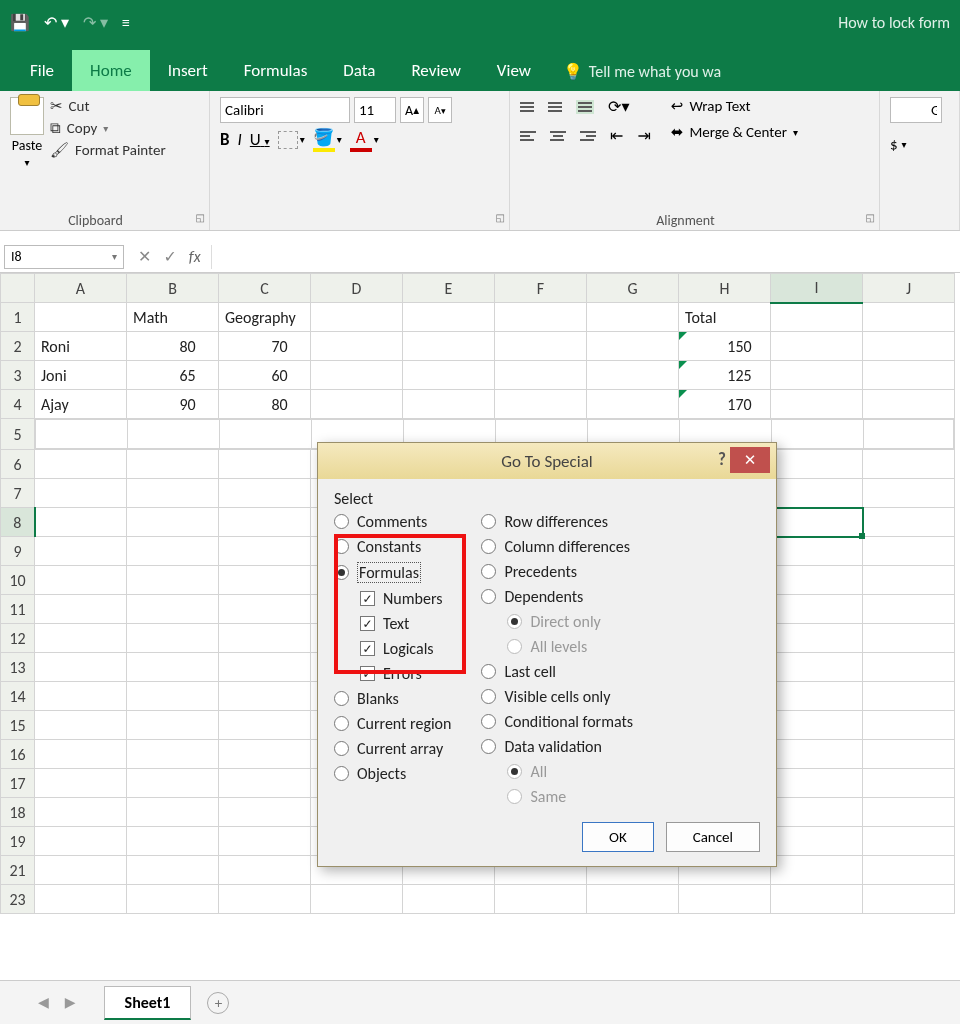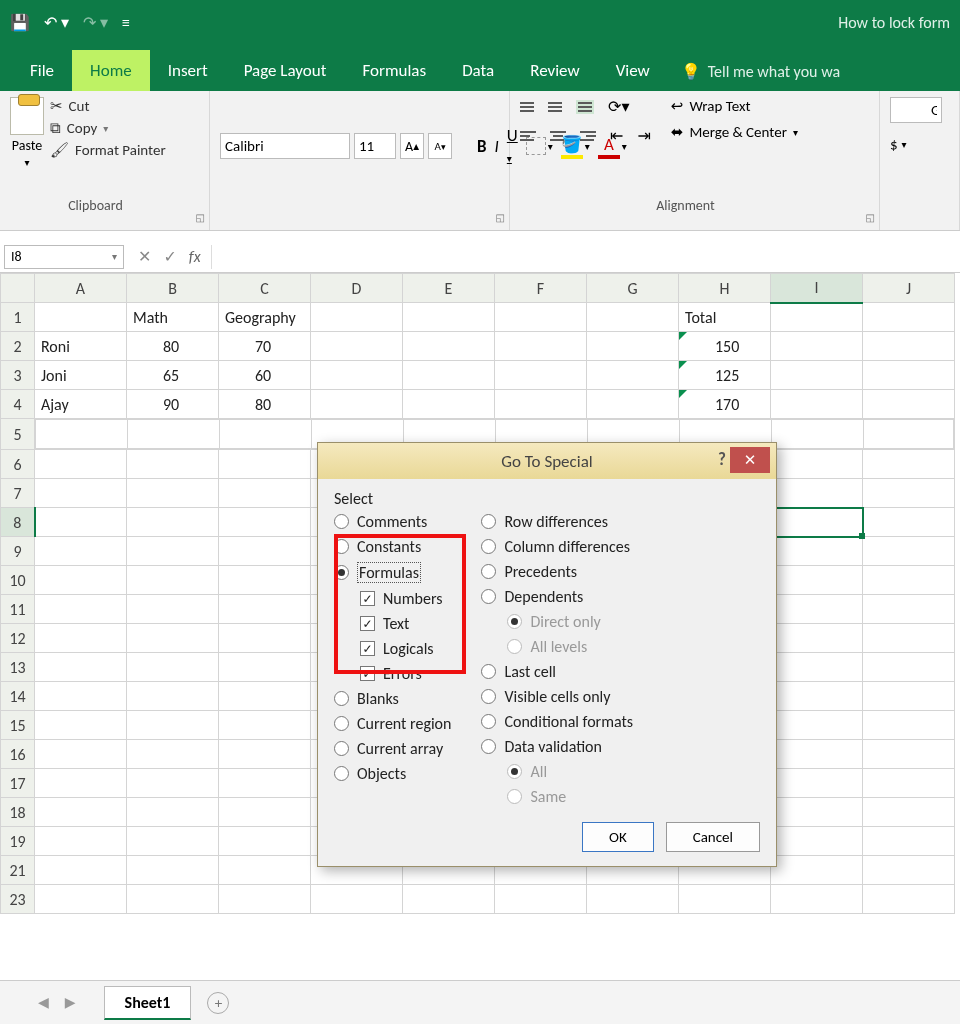--- a/index.html
+++ b/index.html
@@ -3,34 +3,34 @@
 <meta charset="utf-8">
 <style>
 * { margin:0; padding:0; box-sizing:border-box; font-family:"Segoe UI",Calibri,sans-serif;}
 body { background:#fff; width:960px; height:1024px; overflow:hidden; position:relative;}
 .titlebar { background:#0d7b47; height:45px; display:flex; align-items:center; color:#fff; padding:0 10px;}
 .qat { display:flex; gap:14px; align-items:center;}
 .qat span { font-size:16px; }
 .doc-title { margin-left:auto; font-size:16px; color:#dff0e8;}
 .tabbar { background:#0d7b47; height:46px; display:flex; align-items:flex-end; padding-left:12px;}
 .tab { padding:10px 18px; color:#fff; font-size:17px; cursor:pointer;}
-.tab.active { background:#bef264; color:#0d7b47;}
+.tab.active { background:#86efac; color:#0d7b47;}
 .tell-me { margin-left:14px; color:#dff0e8; font-size:16px; display:flex; align-items:center; gap:6px; padding-bottom:10px;}
 .bulb { display:inline-block; }
 .ribbon { background:#f2f2f2; border-bottom:1px solid #ccc; height:140px; display:flex;}
 .group { border-right:1px solid #d8d8d8; padding:6px 10px 0; display:flex; flex-direction:column; position:relative;}
-.group-label { position:absolute; bottom:16px; left:0; right:18px; text-align:center; font-size:14px; color:#555;}
+.group-label { position:absolute; bottom:1px; left:0; right:18px; text-align:center; font-size:14px; color:#555;}
 .group-launcher { position:absolute; right:4px; bottom:6px; font-size:10px; color:#777;}
 .clip-body { display:flex; gap:6px;}
 .paste-col { display:flex; flex-direction:column; align-items:center; gap:2px; font-size:14px;}
 .paste-icon { width:34px; height:38px; background:#fff; border:1px solid #bba; position:relative;}
 .paste-icon:before { content:""; position:absolute; top:-4px; left:7px; width:20px; height:10px; background:#f0c040; border:1px solid #a08030; border-radius:3px;}
 .clip-rows { display:flex; flex-direction:column; gap:4px; font-size:15px; color:#333;}
 .clip-rows div { display:flex; gap:6px; align-items:center;}
-.font-body { display:flex; gap:25px;margin-top:28px;}
+.font-body { display:flex; flex-direction:column; gap:4px;}
 .font-row1 { display:flex; gap:4px; align-items:center;}
 .font-sel { background:#fff; border:1px solid #bbb; height:26px; font-size:15px; padding:2px 4px;}
 .inc-a { border:1px solid #bbb; background:#fff; width:24px; height:26px; display:flex; align-items:center; justify-content:center; font-size:14px;}
 .font-row2 { display:flex; gap:8px; align-items:center; font-size:17px;}
 .btn-b { font-weight:bold;}
 .btn-i { font-style:italic;}
 .btn-u { text-decoration:underline;}
 .border-btn { border:1px dashed #999; width:20px; height:18px;}
 .fill-btn { display:flex; flex-direction:column; align-items:center;}
 .fill-sw { width:22px; height:4px; background:#fce903;}
@@ -46,21 +46,21 @@
 .formulabar { height:32px; border-bottom:1px solid #ccc; display:flex; align-items:center;}
 .name-box { width:120px; border:1px solid #bbb; background:#fff; height:24px; margin:0 4px; padding:2px 6px; font-size:14px; display:flex; align-items:center; justify-content:space-between;}
 .fx-btns { display:flex; gap:12px; padding:0 10px; color:#888; align-items:center;}
 .fx-label { font-style:italic; color:#666;}
 .fx-input { flex:1; border-left:1px solid #ddd; height:24px;}
 .sheet-area { position:relative; overflow:hidden;}
 .grid { border-collapse:collapse; table-layout:fixed;}
 .grid th, .grid td { border:1px solid #d4d4d4; height:29px; font-size:16px; padding:0 6px; text-align:left; color:#222;}
 .grid th { background:#eef1eb; font-weight:normal; text-align:center; color:#444;}
 .grid .rowhdr { background:#eef1eb; text-align:center; width:34px; color:#444;}
-.grid .num { text-align:left;padding-left:36px;}
+.grid .num { text-align:center;padding-left:36px;}
 .col-sizer th:nth-child(1){width:34px;}
 .col-sizer th{width:92px;}
 .selected-hdr { background:#d9e6da !important; border-bottom:2px solid #0d7b47 !important;}
 .selected-row { background:#d9e6da !important; border-right:2px solid #0d7b47 !important;}
 .sel-cell { outline:2px solid #0d7b47; outline-offset:-1px; position:relative;}
 .sel-cell:after { content:""; position:absolute; right:-3px; bottom:-3px; width:6px; height:6px; background:#0d7b47;}
 .flag { position:relative;}
 .flag:before { content:""; position:absolute; left:0; top:0; border-top:8px solid #0a8f4f; border-right:8px solid transparent;}
 .tabs-bottom { position:absolute; bottom:0; left:0; right:0; height:44px; background:#f4f4f4; border-top:1px solid #ccc; display:flex; align-items:center; padding-left:30px; gap:0;}
 .nav-arrow { color:#999; padding:0 8px; font-size:14px;}
@@ -97,21 +97,20 @@
     <span style="opacity:.5">↷ ▾</span>
     <span>≡</span>
   </div>
   <div class="doc-title">How to lock form</div>
 </div>
 
 <div class="tabbar">
   <div class="tab">File</div>
   <div class="tab active">Home</div>
   <div class="tab">Insert</div>
-  <div class="tab">Page Layout</div>
   <div class="tab">Formulas</div>
   <div class="tab">Data</div>
   <div class="tab">Review</div>
   <div class="tab">View</div>
   <div class="tell-me">
     <span class="bulb">💡</span>
     <span>Tell me what you wa</span>
   </div>
 </div>
 

